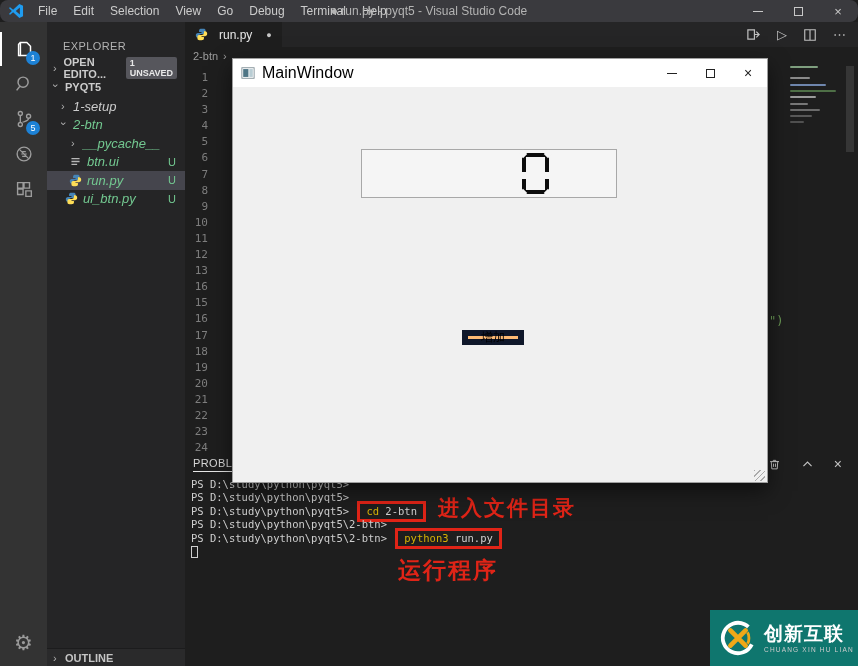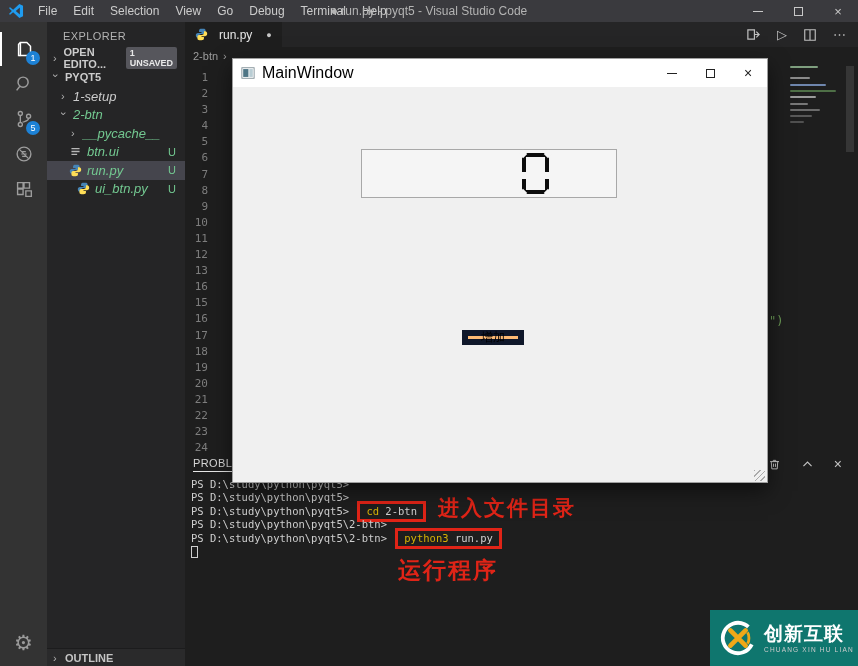--- a/index.html
+++ b/index.html
@@ -3,38 +3,38 @@
 <meta charset="utf-8">
 <style>
   * { margin:0; padding:0; box-sizing:border-box; }
   html,body { background:#101010; }
   #root {
     position:relative; width:858px; height:666px; overflow:hidden;
     background:#1e1e1e; font-family:"Liberation Sans", sans-serif;
     -webkit-font-smoothing:antialiased;
   }
   
-  .titlebar { position:absolute; left:0; top:0; width:858px; height:22px; background:#3a3a3e; display:flex; align-items:center; z-index:5;}
+  .titlebar { position:absolute; left:0; top:0; width:858px; height:22px; background:#3a3a3e; display:flex; align-items:center; z-index:5;border-radius:8px;}
   .vscode-logo { width:16px; height:16px; margin:0 6px 0 8px; flex:0 0 auto; }
   .menus { display:flex; }
   .menu-item { color:#cccccc; font-size:12px; padding:0 8px; line-height:22px; cursor:default; }
   .win-title { position:absolute; left:0; right:0; text-align:center; color:#b4b4b4; font-size:12px; pointer-events:none; }
   .win-controls { margin-left:auto; display:flex; height:22px; z-index:6;}
   .win-ctl { width:40px; height:22px; display:flex; align-items:center; justify-content:center; color:#c8c8c8; font-size:13px; }
   .box-glyph { width:9px; height:9px; border:1px solid #c8c8c8; display:inline-block; }
   .dash-glyph { width:10px; height:1px; background:#c8c8c8; display:inline-block; }
   
   .activitybar { position:absolute; left:0; top:22px; width:47px; height:644px; background:#333333; z-index:5; }
   .act-item { position:absolute; left:0; width:47px; height:34px; display:flex; align-items:center; justify-content:center; }
   .act-item.active { border-left:2px solid #ffffff; }
   .act-badge { position:absolute; right:7px; bottom:1px; min-width:14px; height:14px; border-radius:8px; background:#1d82d6; color:#fff; font-size:9px; display:flex; align-items:center; justify-content:center; padding:0 3px; }
   .gear { position:absolute; left:0; bottom:8px; width:47px; height:30px; display:flex; align-items:center; justify-content:center; color:#9a9a9a; font-size:21px; }
   
   .sidebar { position:absolute; left:47px; top:22px; width:138px; height:644px; background:#252526; z-index:5; }
-  .sb-title { padding:8px 0 0 16px; font-size:11px; color:#b3b3b3; letter-spacing:0.4px; }
+  .sb-title { padding:18px 0 0 16px; font-size:11px; color:#b3b3b3; letter-spacing:0.4px; }
   .sb-section { display:flex; align-items:center; height:19px; font-size:11px; font-weight:bold; color:#cccccc; padding-left:4px; margin-top:6px;}
   .sb-badge { margin-left:auto; margin-right:8px; background:#56565c; color:#e8e8e8; font-size:9px; padding:1px 4px; border-radius:2px; font-weight:bold;}
   .chev { display:inline-block; width:8px; color:#b0b0b0; font-size:11px; font-weight:normal; margin:0 4px 0 2px; transform-origin:40% 50%; }
   .chev.exp { transform:rotate(90deg); }
   .tree { margin-top:1px; }
   .tree-row { display:flex; align-items:center; height:18.5px; font-size:13px; color:#cccccc; cursor:pointer; }
   .tree-row.sel { background:#45454d; }
   .tree-row.green .lbl { color:#73c991; }
   .tree-row .lbl { white-space:nowrap;font-style:italic; }
   .tree-right { margin-left:auto; margin-right:9px; color:#73c991; font-size:11px; }
@@ -193,21 +193,21 @@
           <span class="tree-right">U</span>
         </div>
         <div class="tree-row green sel" style="padding-left: 22px;">
           <svg class="ficon" viewBox="0 0 16 16">
             <path fill="#4584b6" d="M8 1C6 1 5 1.8 5 3v2h3v1H3.5C2 6 1 7.2 1 8.8 1 10.6 2 12 3.5 12H5v-2c0-1.4 1.2-2.5 2.7-2.5H11c1.1 0 2-.9 2-2V3c0-1.2-1-2-2.5-2H8z"></path>
             <path fill="#ffde57" d="M8 15c2 0 3-.8 3-2v-2H8v-1h4.5c1.5 0 2.5-1.2 2.5-2.8C15 5.4 14 4 12.5 4H11v2c0 1.4-1.2 2.5-2.7 2.5H5c-1.1 0-2 .9-2 2V13c0 1.2 1 2 2.5 2H8z"></path>
           </svg>
           <span class="lbl">run.py</span>
           <span class="tree-right">U</span>
         </div>
-        <div class="tree-row green" style="padding-left: 30px;">
+        <div class="tree-row green" style="padding-left: 18px;">
           <svg class="ficon" viewBox="0 0 16 16">
             <path fill="#4584b6" d="M8 1C6 1 5 1.8 5 3v2h3v1H3.5C2 6 1 7.2 1 8.8 1 10.6 2 12 3.5 12H5v-2c0-1.4 1.2-2.5 2.7-2.5H11c1.1 0 2-.9 2-2V3c0-1.2-1-2-2.5-2H8z"></path>
             <path fill="#ffde57" d="M8 15c2 0 3-.8 3-2v-2H8v-1h4.5c1.5 0 2.5-1.2 2.5-2.8C15 5.4 14 4 12.5 4H11v2c0 1.4-1.2 2.5-2.7 2.5H5c-1.1 0-2 .9-2 2V13c0 1.2 1 2 2.5 2H8z"></path>
           </svg>
           <span class="lbl">ui_btn.py</span>
           <span class="tree-right">U</span>
         </div>
       </div>
     <div class="outline-row">
       <span class="chev">›</span>

